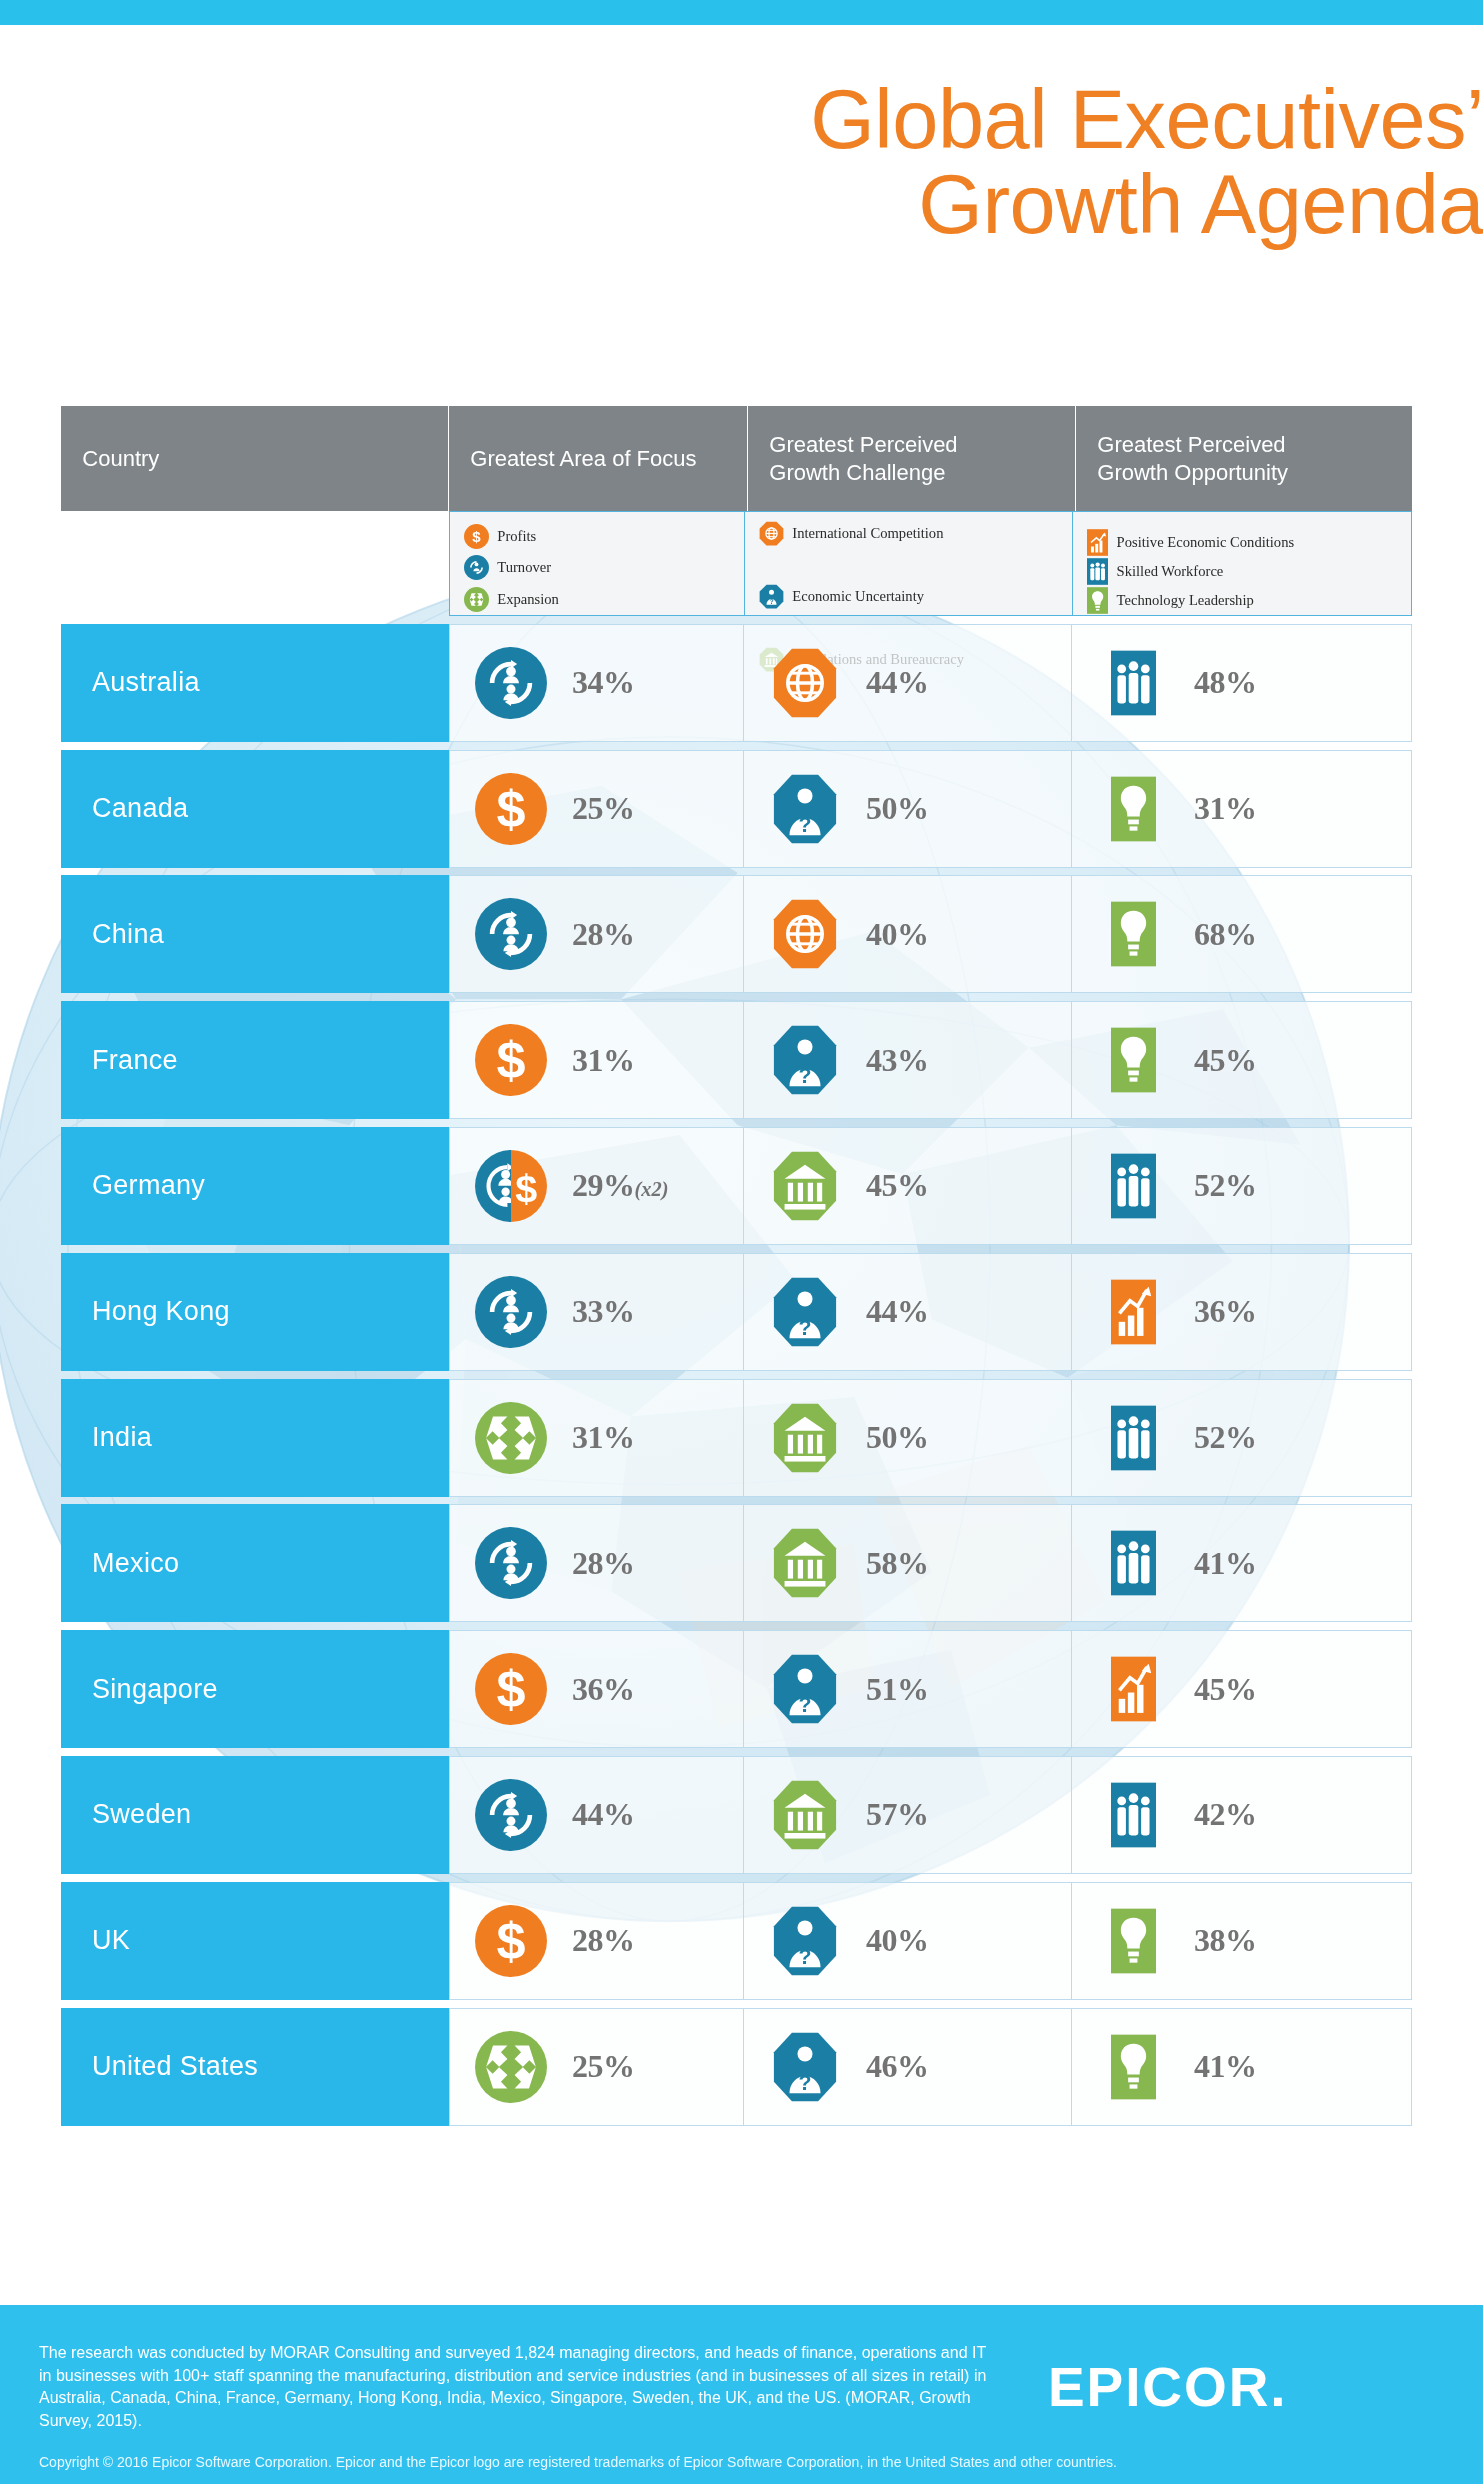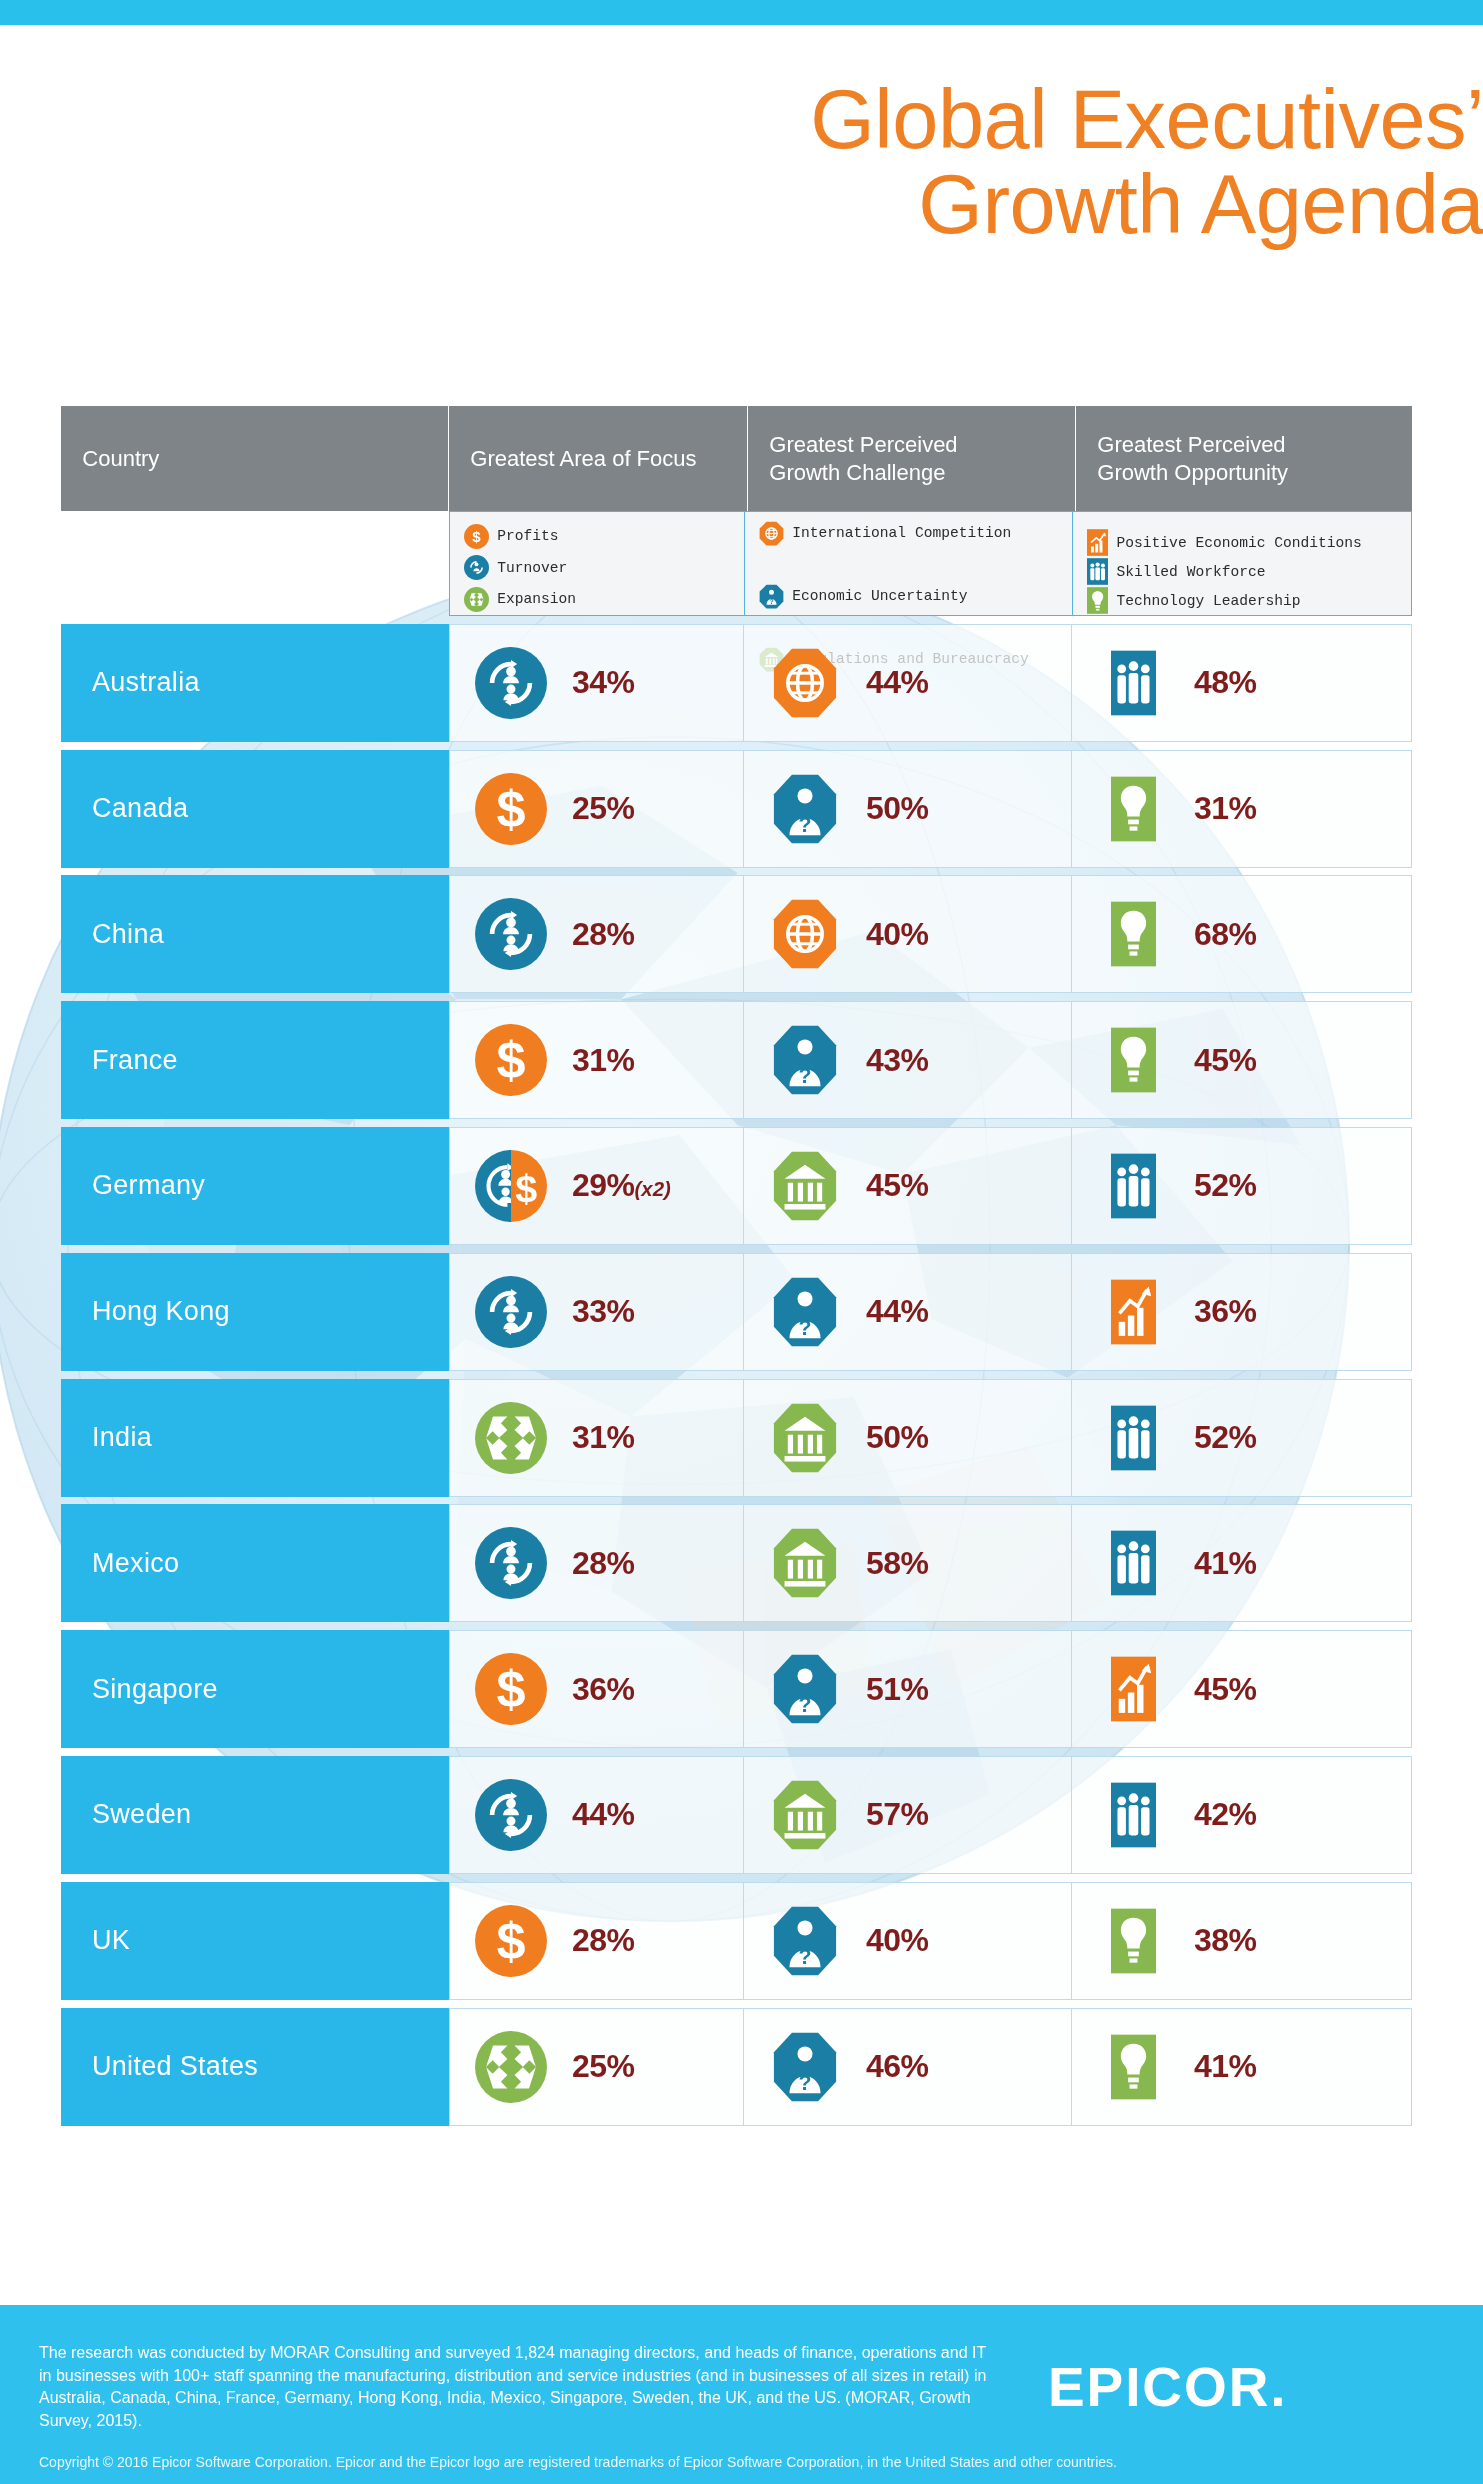--- a/index.html
+++ b/index.html
@@ -95,21 +95,21 @@
   .lc1 { width: 328px; gap: 38px; }
   .lc2 { width: 336px; justify-content: flex-end; }
   .legenditem {
     display: flex; align-items: center;
     gap: 8.7px;
     height: 29px;
   }
   .legenditem .lbl {
     font-size: 14.6px;
     color: #2b2b2b;
-    font-family: Liberation Mono, monospace;
+    font-family: Liberation Serif, serif;
     white-space: nowrap;
   }
 
   
   .rows { margin-top: 7.8px; }
   .row {
     display: flex;
     height: 118px;
     margin-bottom: 7.8px;
     position: relative;
@@ -135,22 +135,22 @@
   .dc1 { width: 328px; }
   .dc2 { width: 340px; }
   .iconbox {
     width: 122px;
     display: flex; align-items: center; justify-content: center;
     flex: none;
   }
   .pct {
     font-size: 32px;
     font-weight: bold;
-    color: #7f1d1d;
-    font-family: Liberation Sans, sans-serif;
+    color: #737373;
+    font-family: Liberation Serif, serif;
     letter-spacing: -0.5px;
   }
   .pct .mult {
     font-size: 20.4px;
     font-style: italic;
     font-weight: bold;
     letter-spacing: 0;
   }
 
   

